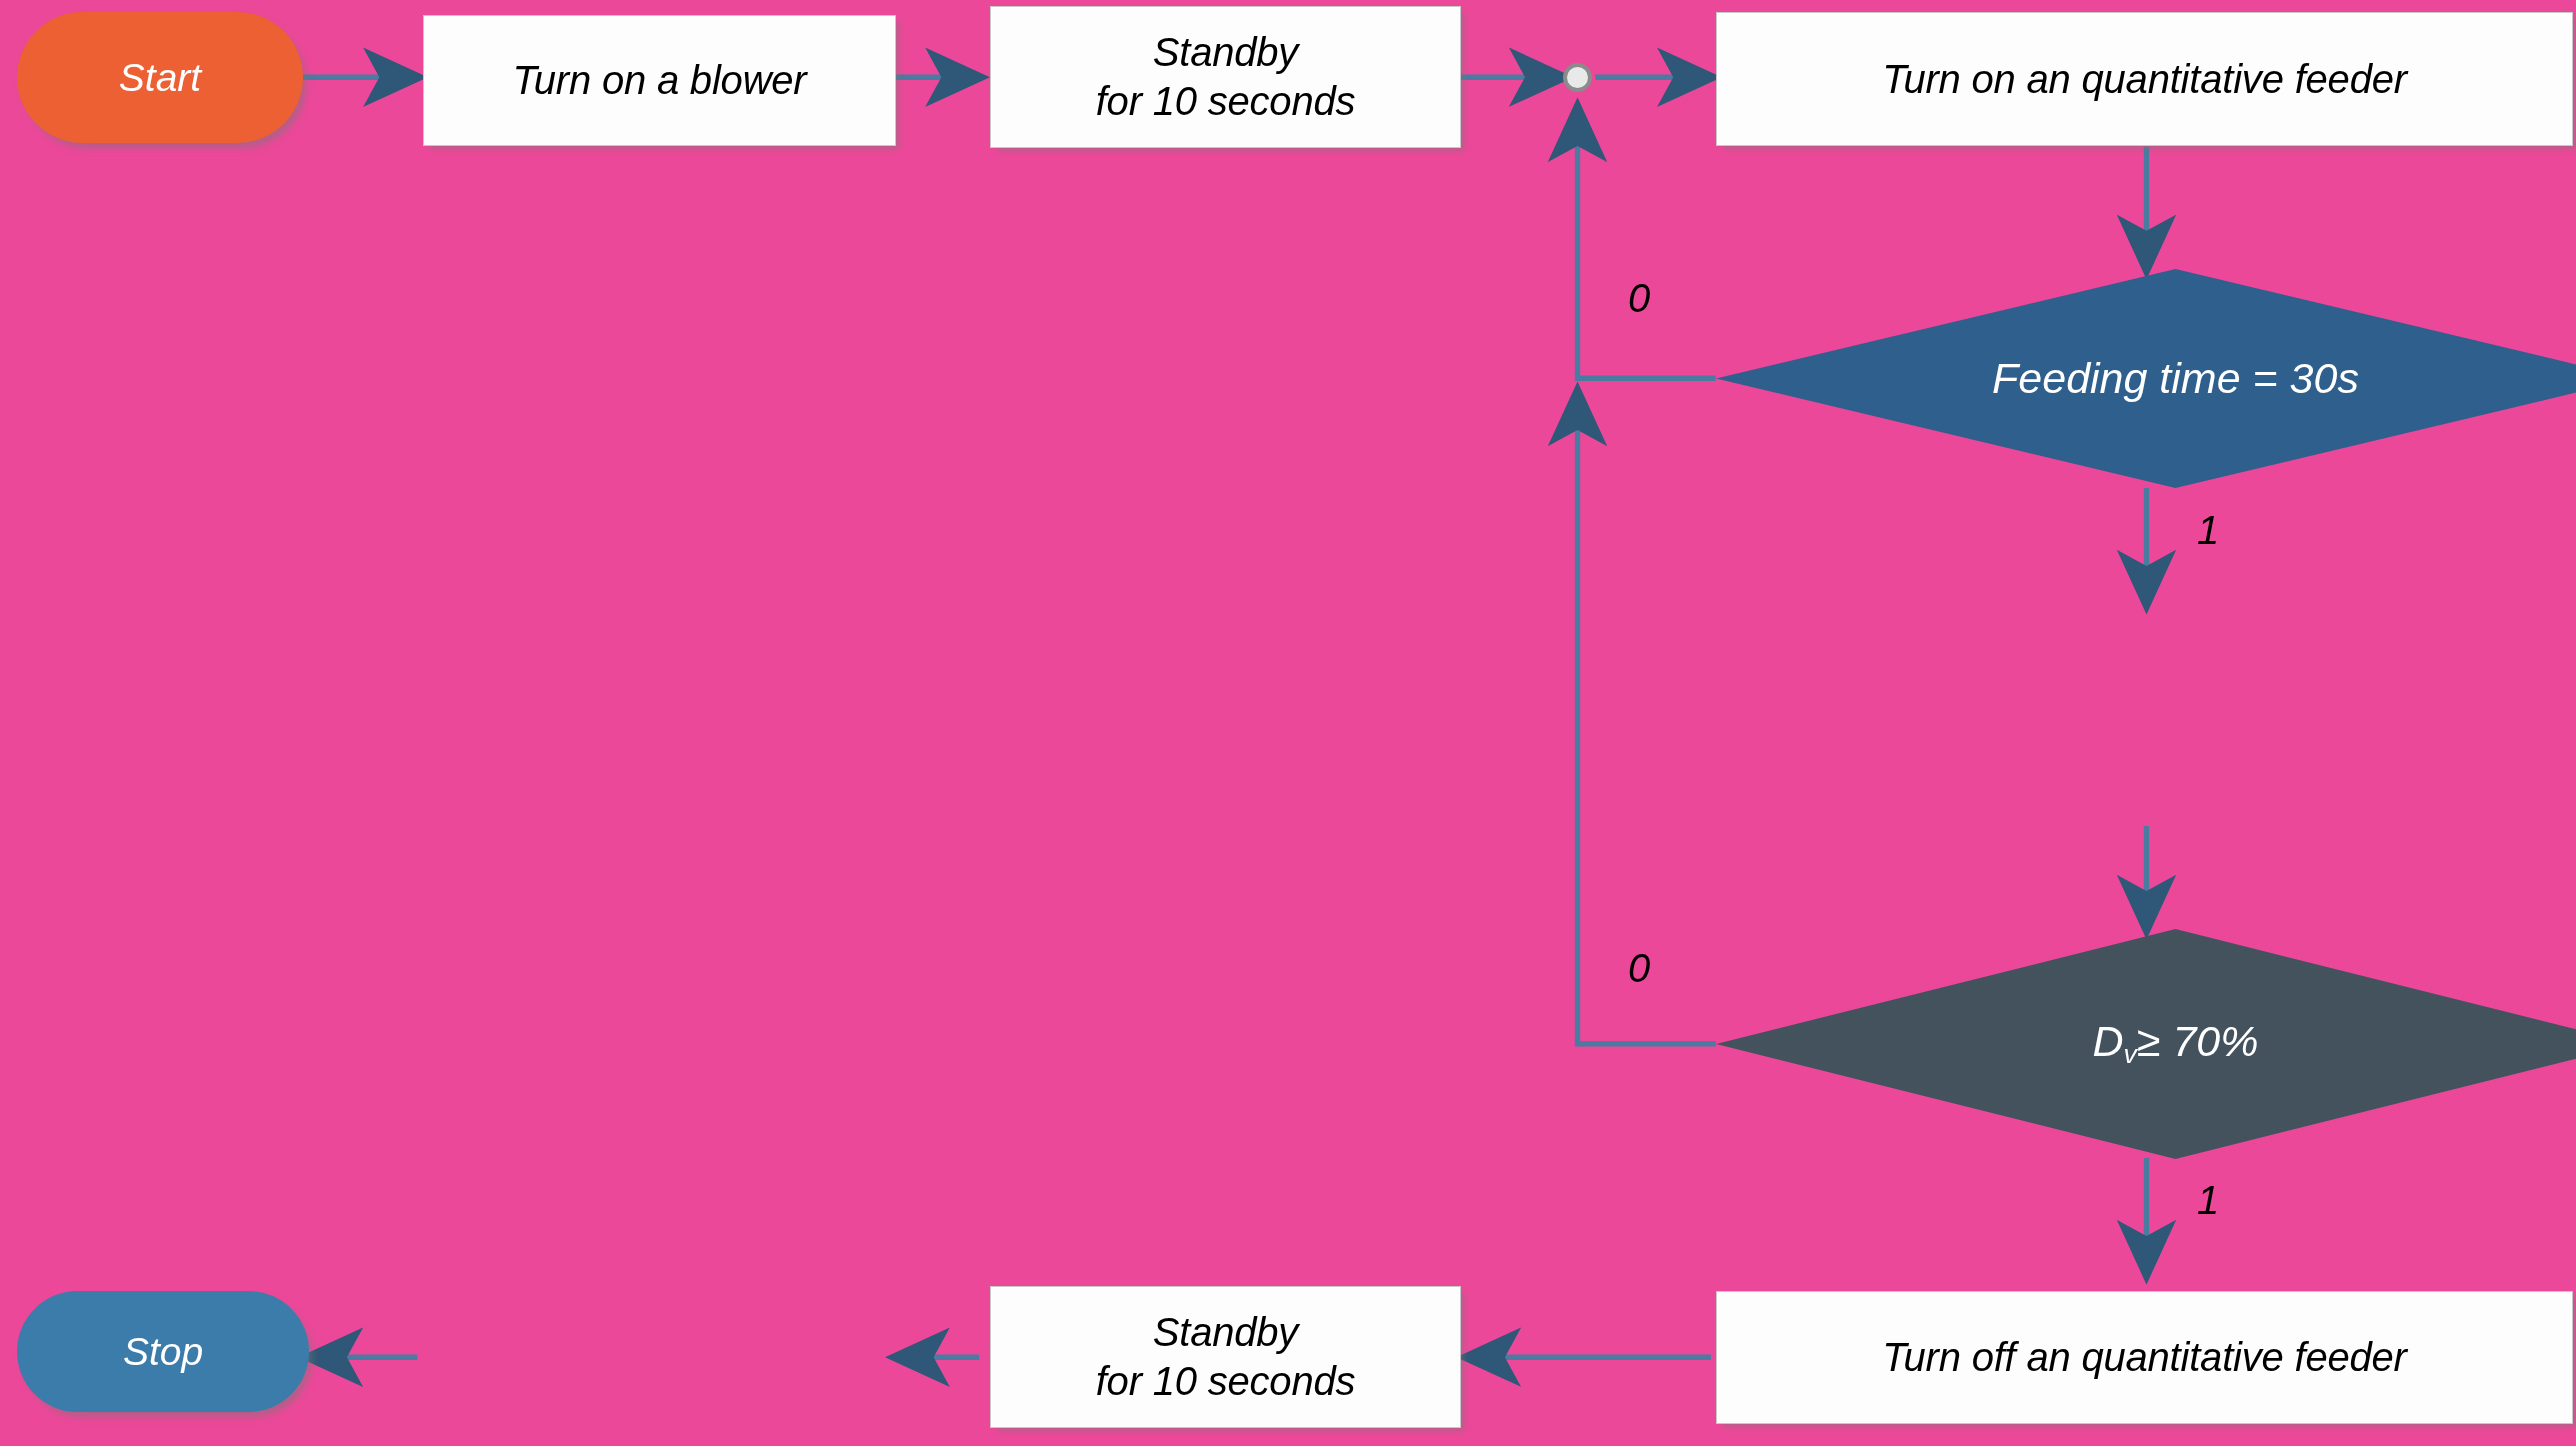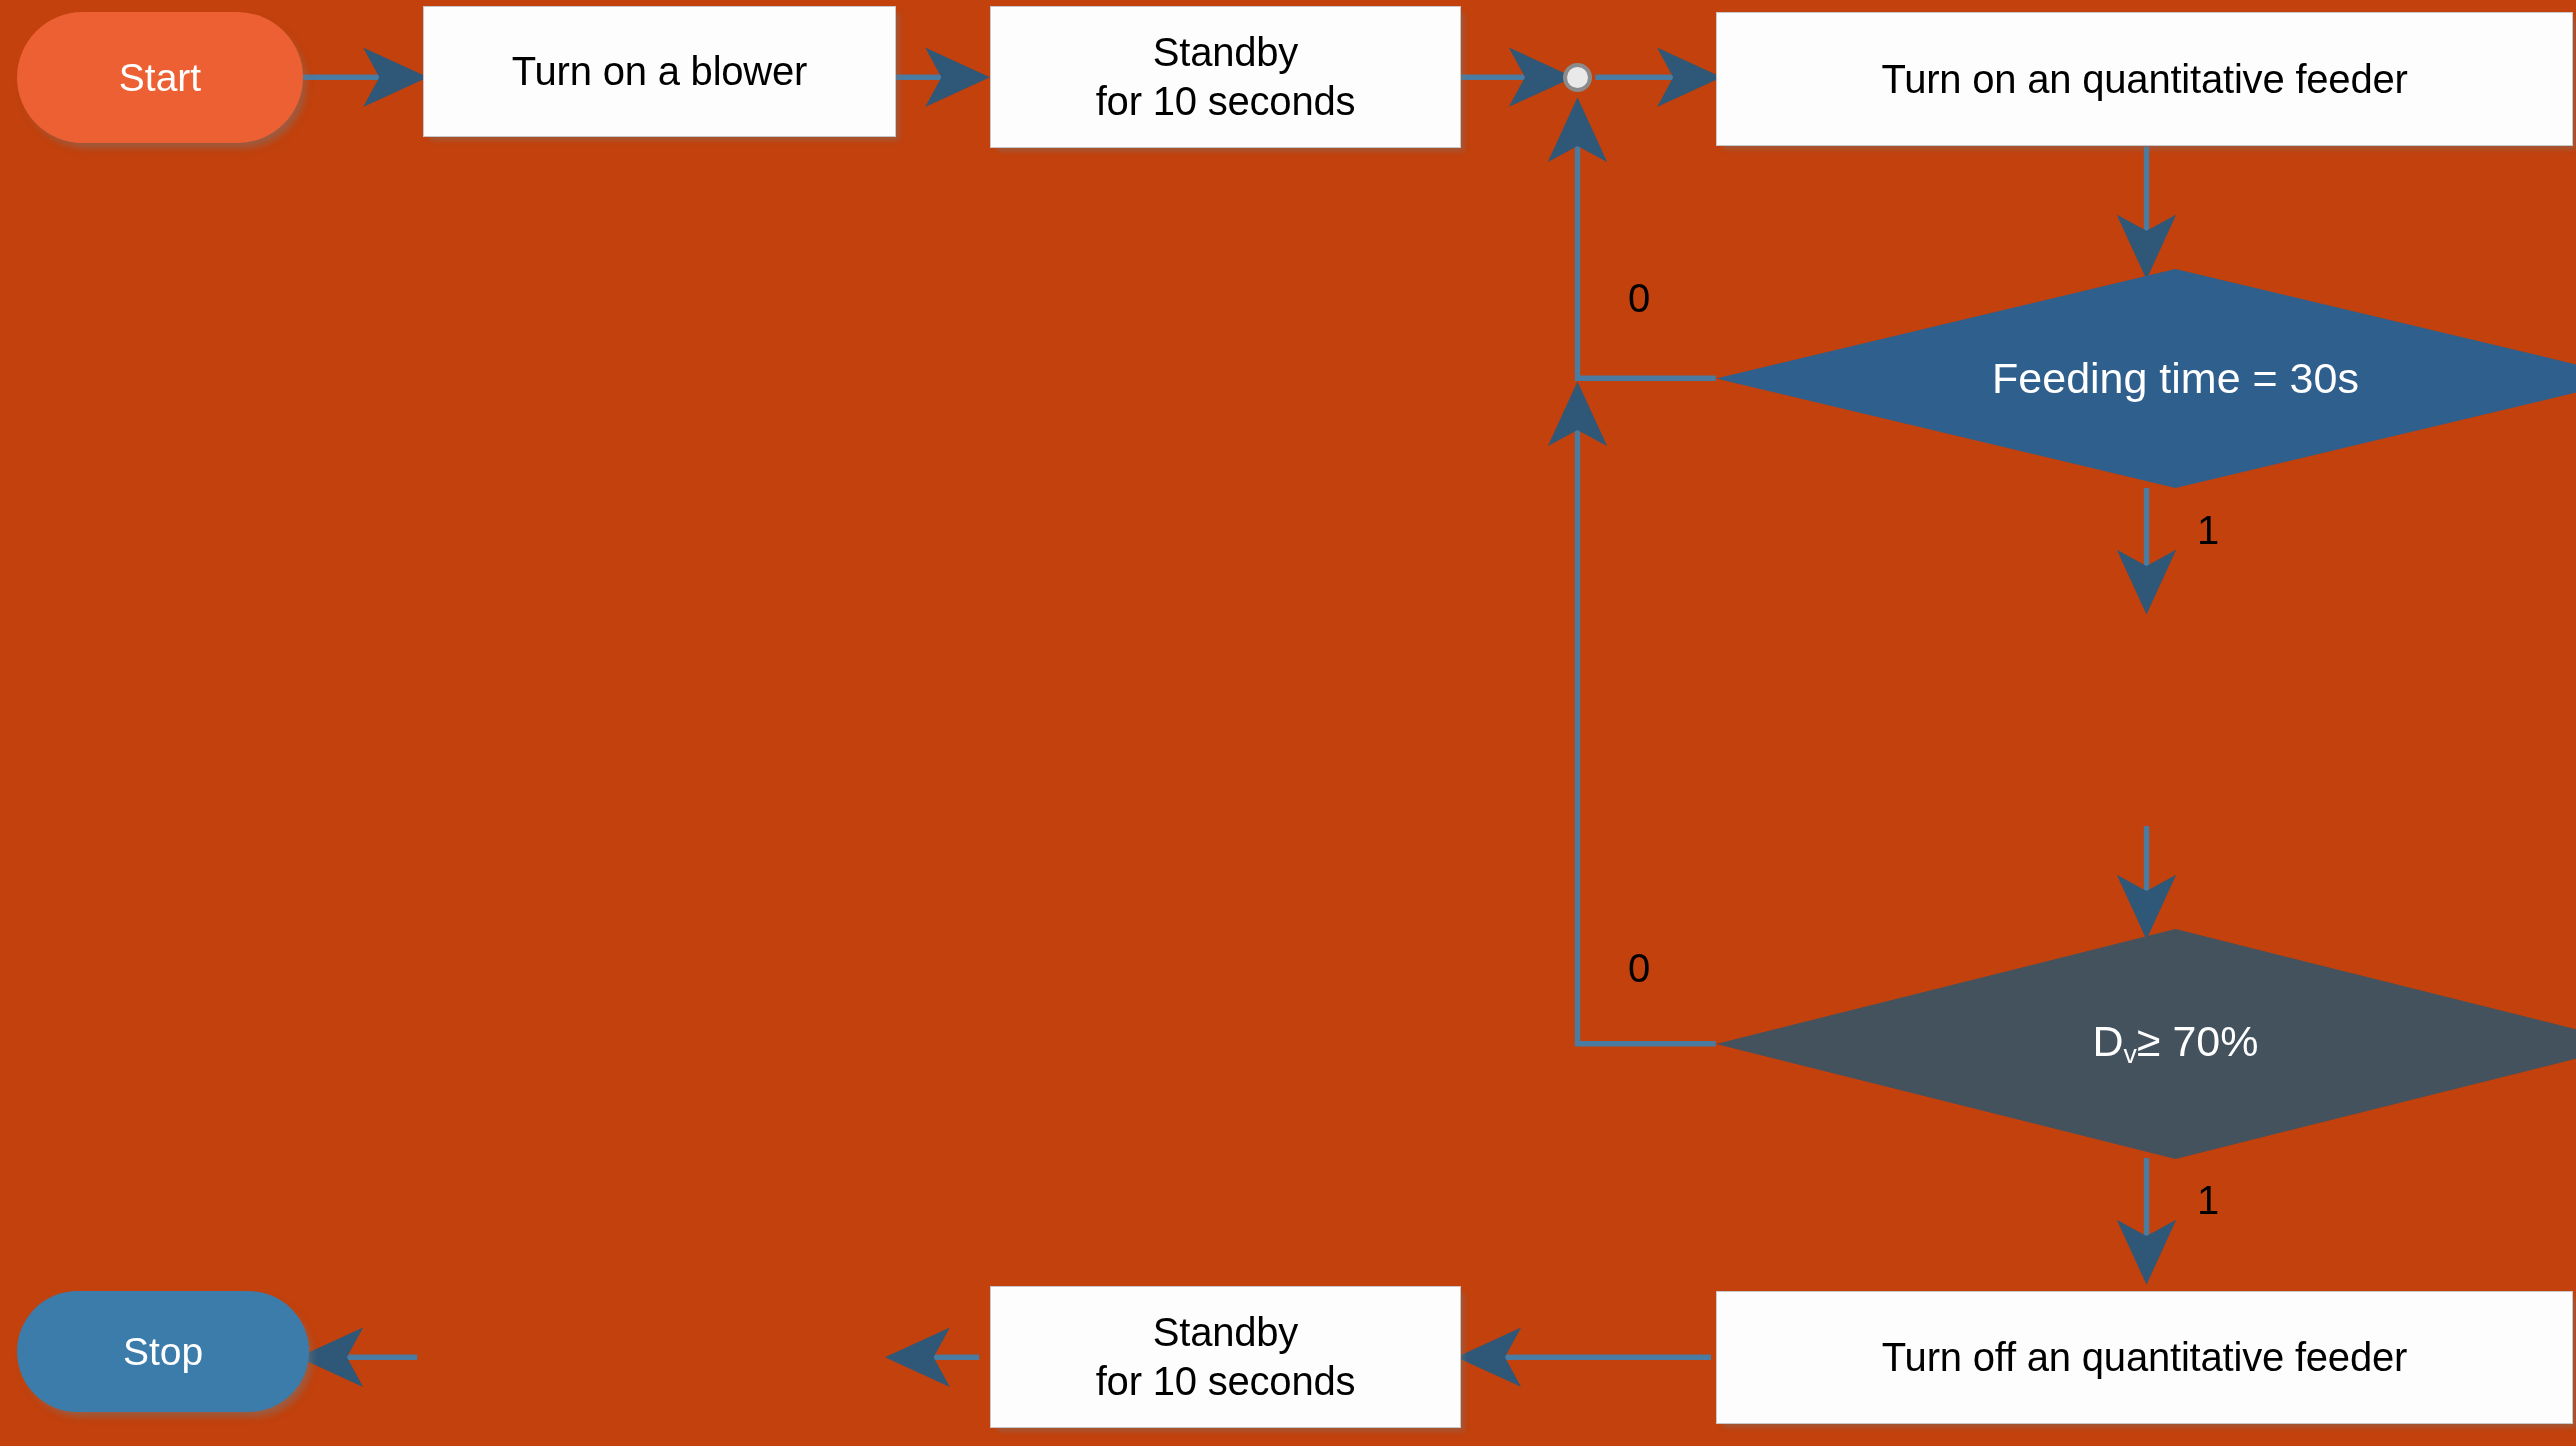--- a/index.html
+++ b/index.html
@@ -7,22 +7,23 @@
     padding: 0;
     background: #ffffff;
   }
   body {
     font-family: "Liberation Sans", sans-serif;
   }
   #canvas {
     position: relative;
     width: 2576px;
     height: 1446px;
-    background: #c2410c;
+    background: #ec4899;
     overflow: hidden;
+    font-style: italic;
   }
   #wires {
     position: absolute;
     left: 0;
     top: 0;
     width: 2576px;
     height: 1446px;
     pointer-events: none;
   }
 
@@ -139,21 +140,21 @@
       <path d="M2222,490 L2043,490 L2043,140"></path>
 
       <path d="M2222,1352 L2043,1352 L2043,508"></path>
     </g>
   </svg>
 
   <div class="node term term-start" style="left:17px; top:12.4px; width:286px; height:131px;">
     <span>Start</span>
   </div>
 
-  <div class="node proc" style="left:423px; top:6px; width:473px; height:131px;text-align:right;">
+  <div class="node proc" style="left:423px; top:15px; width:473px; height:131px;text-align:right;">
     <span>Turn on a blower</span>
   </div>
 
   <div class="node proc" style="left:990px; top:6.2px; width:471px; height:142px; flex-direction:column;">
     <span>Standby</span>
     <span>for 10 seconds</span>
   </div>
 
   <div class="junction" style="left:1563px; top:63px;"></div>
 

